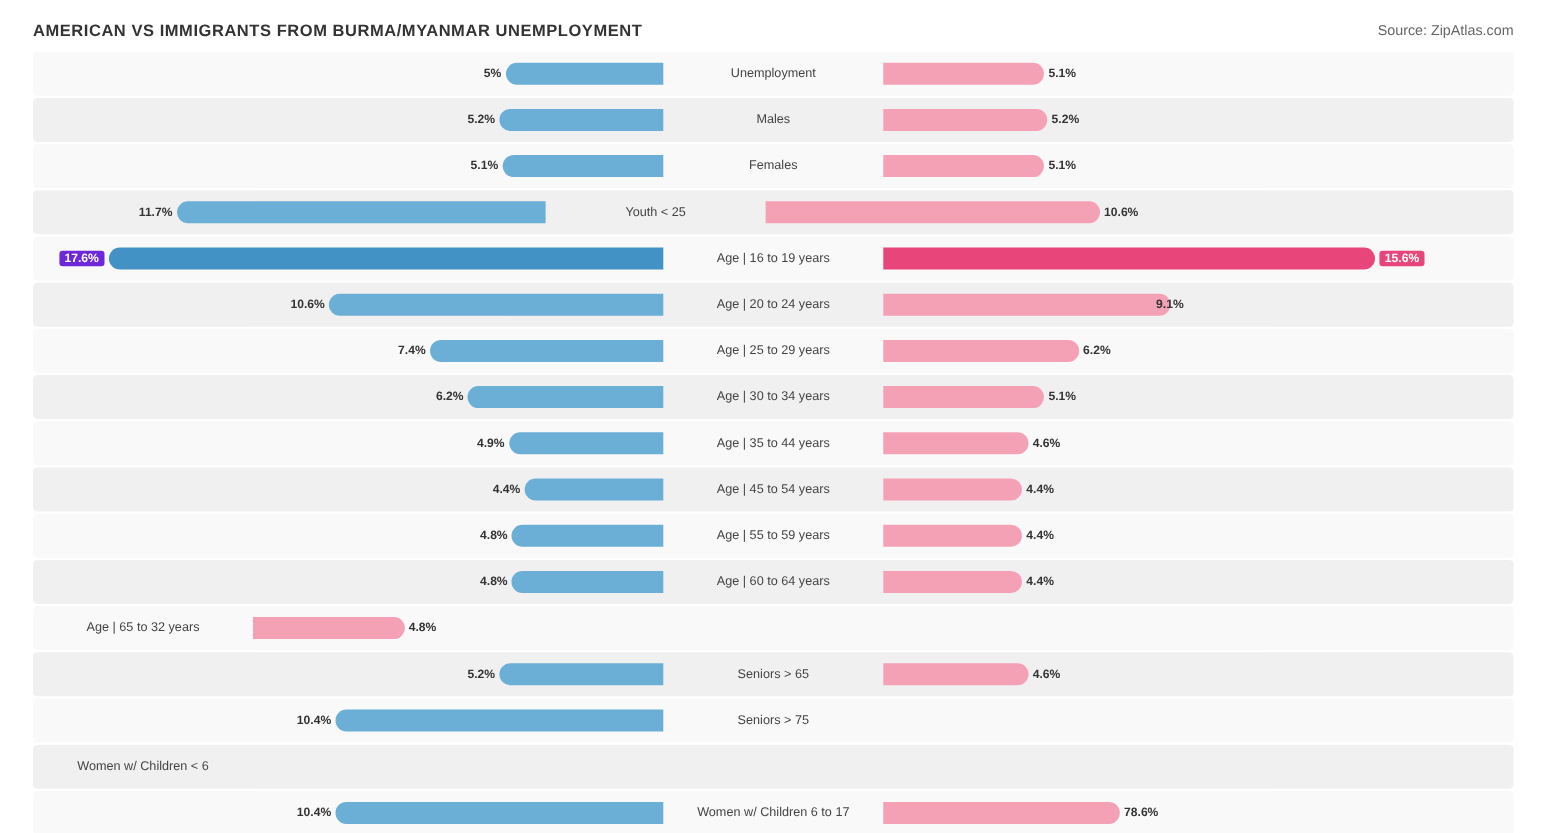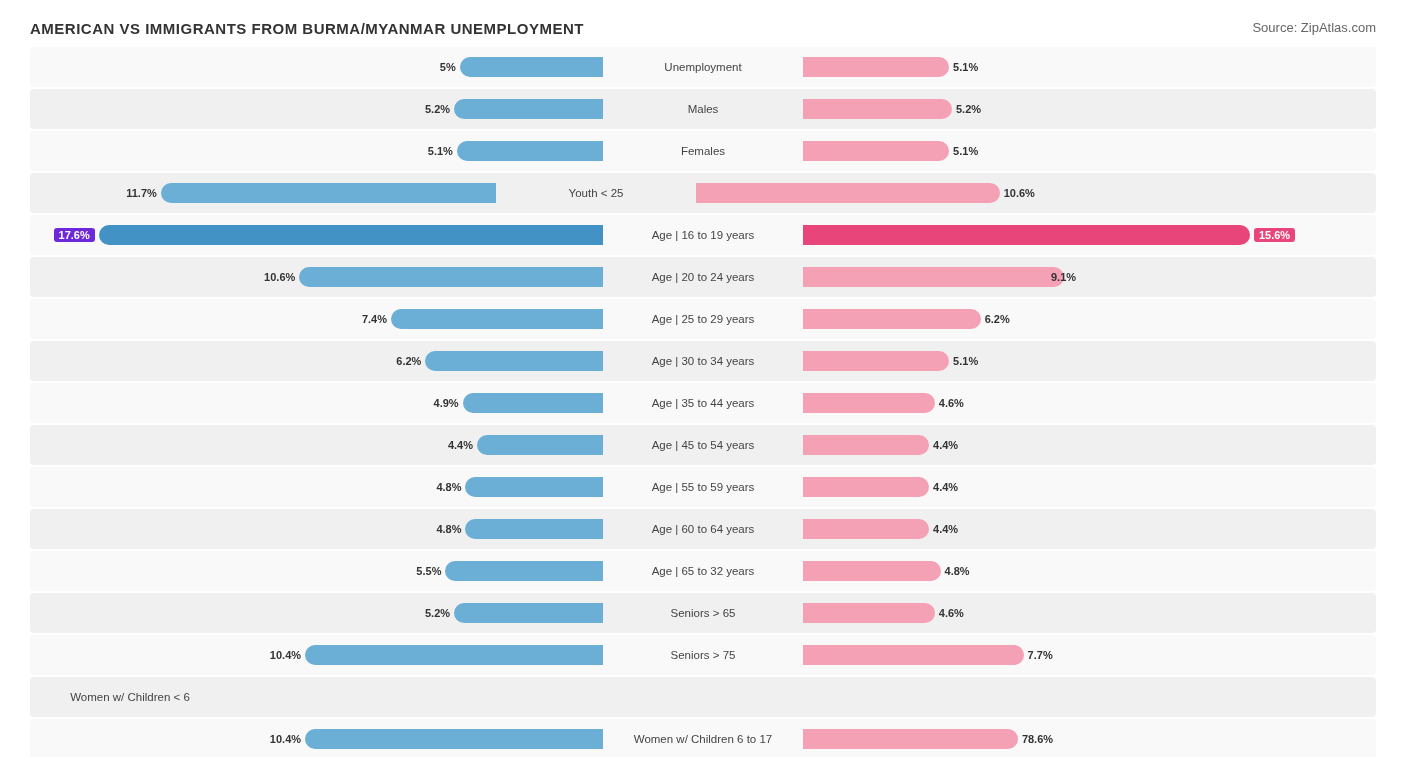--- a/index.html
+++ b/index.html
@@ -296,24 +296,20 @@
           </div>
           <div class="center-label">Age | 60 to 64 years</div>
           <div class="right-section" style="width: 573px; flex: 0 0 auto; position: relative; height: 30px;">
             <div class="bar-right" style="width: 126.06px;"></div>
             <div class="value-right" style="left: 130.06px; top: 50%; transform: translateY(-50%);">4.4%</div>
           </div>
         </div>
       </div>
       <div class="row">
         <div class="bars-area">
-          <div class="left-section" style="width: 573px; flex: 0 0 auto; position: relative; height: 30px;">
-            <div class="bar-left" style="width: 157.575px;"></div>
-            <div class="value-left" style="right: 161.575px; top: 50%; transform: translateY(-50%);">5.5%</div>
-          </div>
           <div class="center-label">Age | 65 to 32 years</div>
           <div class="right-section" style="width: 573px; flex: 0 0 auto; position: relative; height: 30px;">
             <div class="bar-right" style="width: 137.52px;"></div>
             <div class="value-right" style="left: 141.52px; top: 50%; transform: translateY(-50%);">4.8%</div>
           </div>
         </div>
       </div>
       <div class="row">
         <div class="bars-area">
           <div class="left-section" style="width: 573px; flex: 0 0 auto; position: relative; height: 30px;">
@@ -327,24 +323,20 @@
           </div>
         </div>
       </div>
       <div class="row">
         <div class="bars-area">
           <div class="left-section" style="width: 573px; flex: 0 0 auto; position: relative; height: 30px;">
             <div class="bar-left" style="width: 297.96px;"></div>
             <div class="value-left" style="right: 301.96px; top: 50%; transform: translateY(-50%);">10.4%</div>
           </div>
           <div class="center-label">Seniors &gt; 75</div>
-          <div class="right-section" style="width: 573px; flex: 0 0 auto; position: relative; height: 30px;">
-            <div class="bar-right" style="width: 220.605px;"></div>
-            <div class="value-right" style="left: 224.605px; top: 50%; transform: translateY(-50%);">7.7%</div>
-          </div>
         </div>
       </div>
       <div class="row">
         <div class="bars-area">
           <div class="center-label">Women w/ Children &lt; 6</div>
         </div>
       </div>
       <div class="row">
         <div class="bars-area">
           <div class="left-section" style="width: 573px; flex: 0 0 auto; position: relative; height: 30px;">

